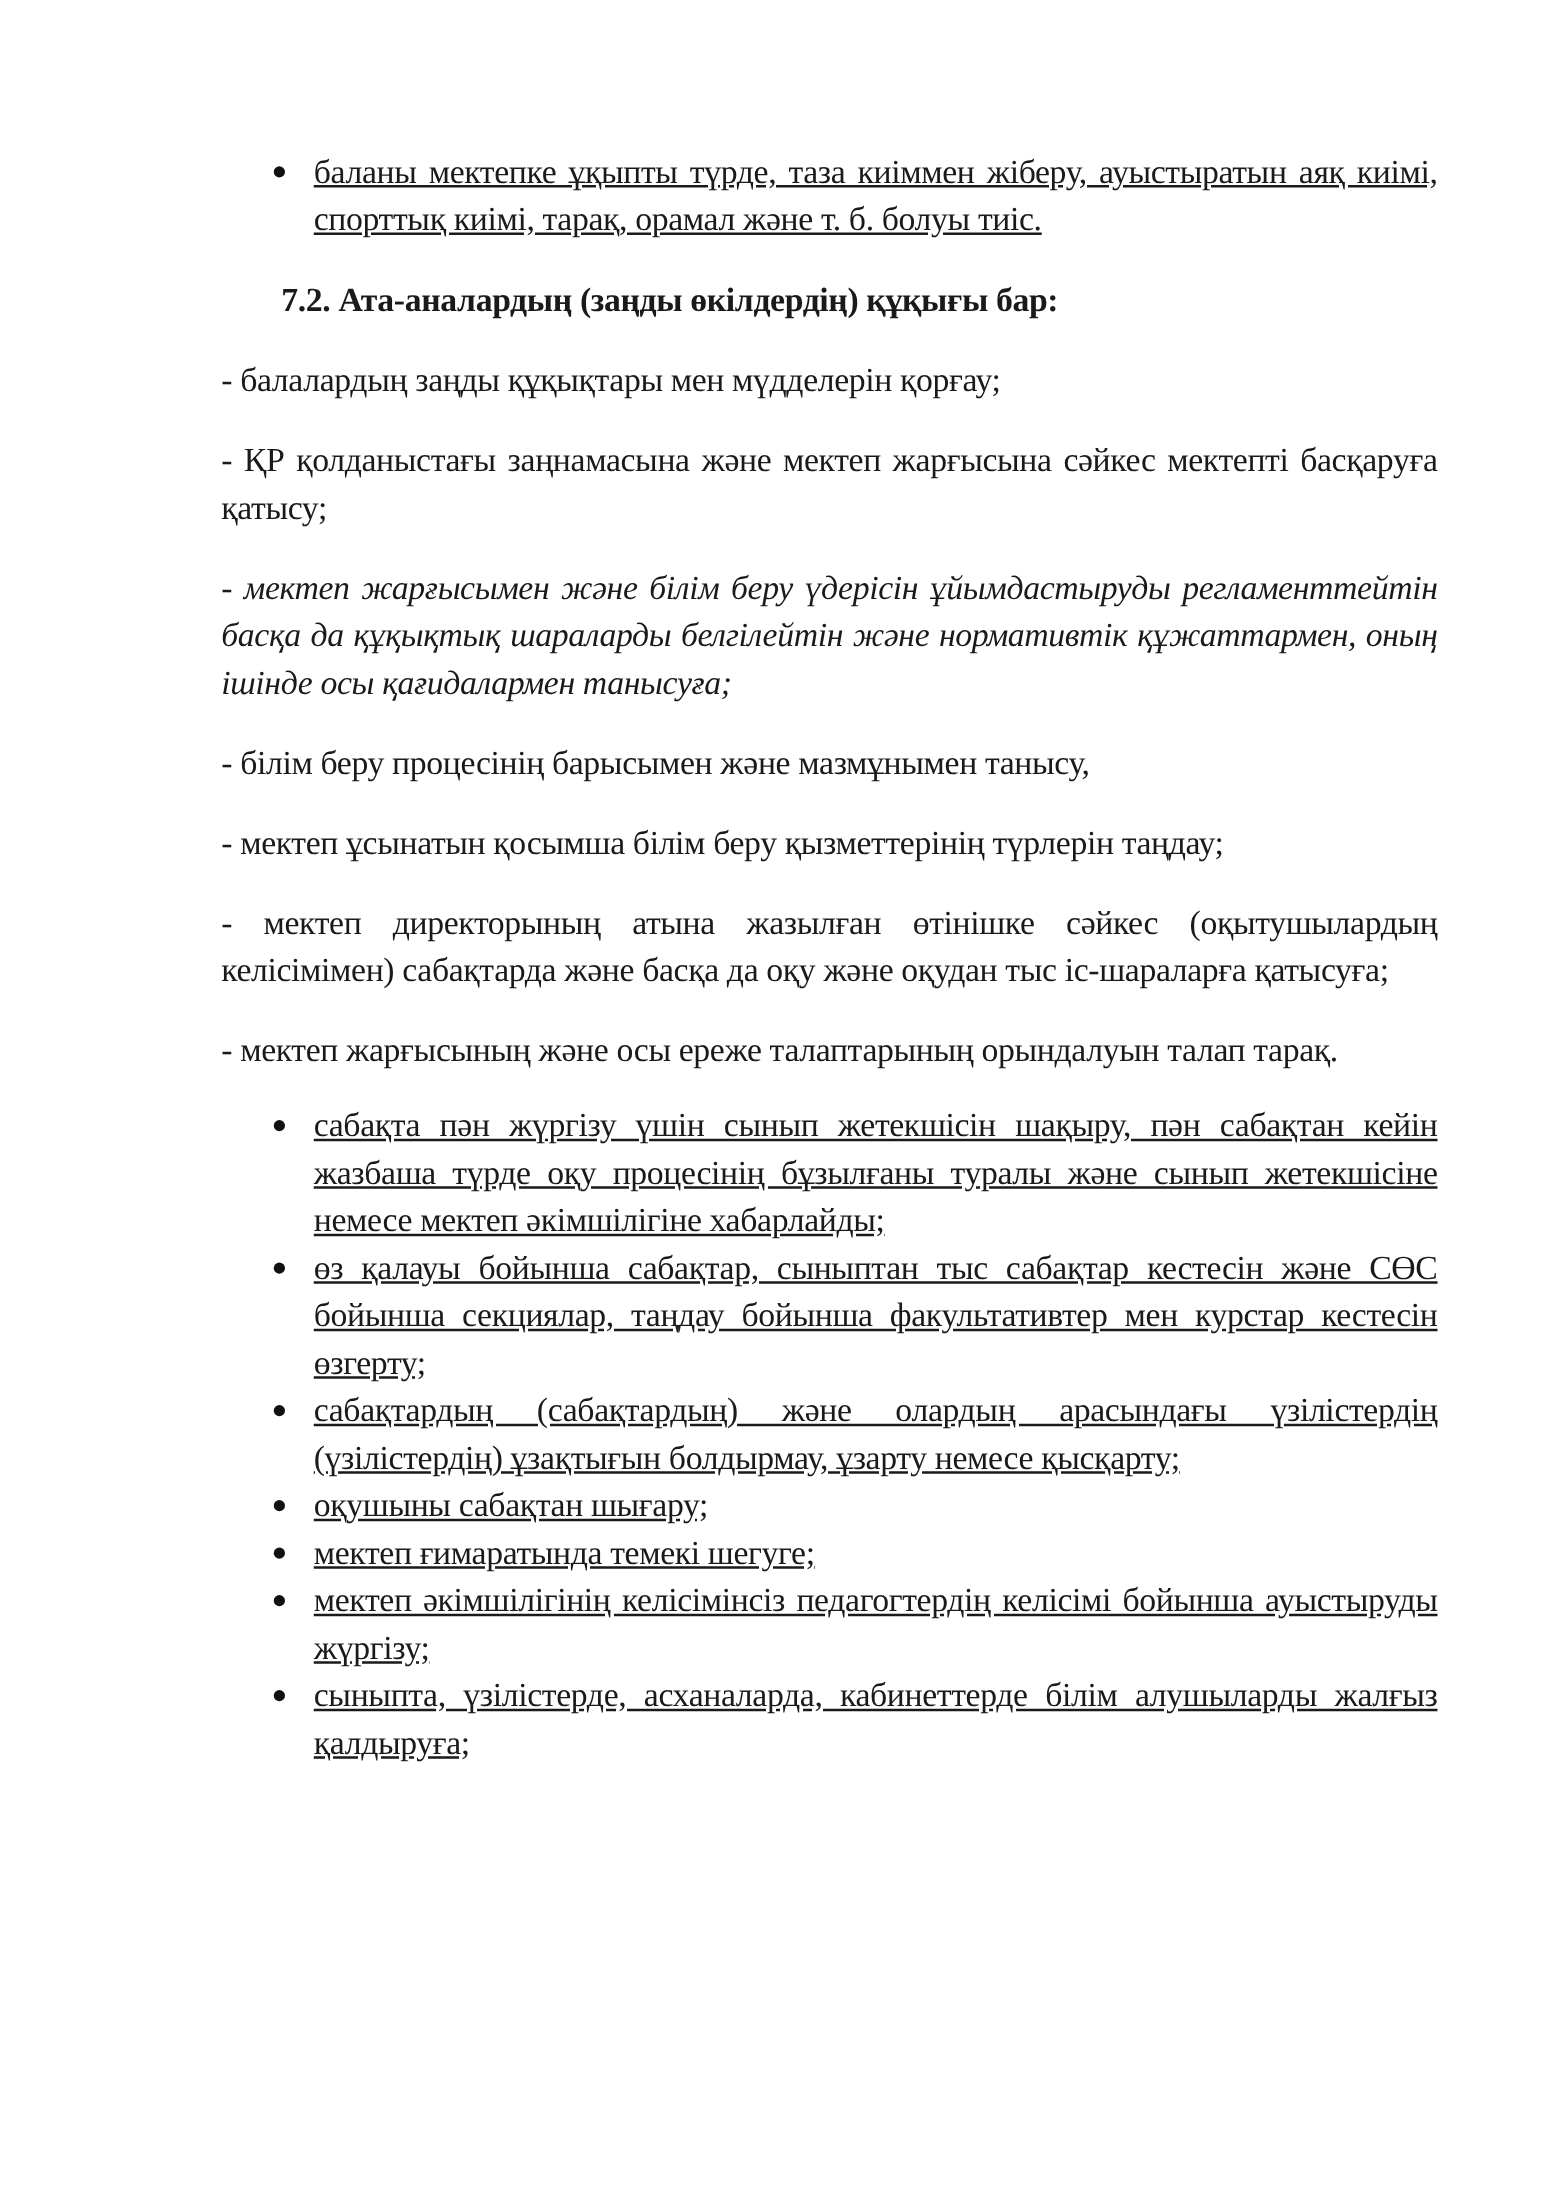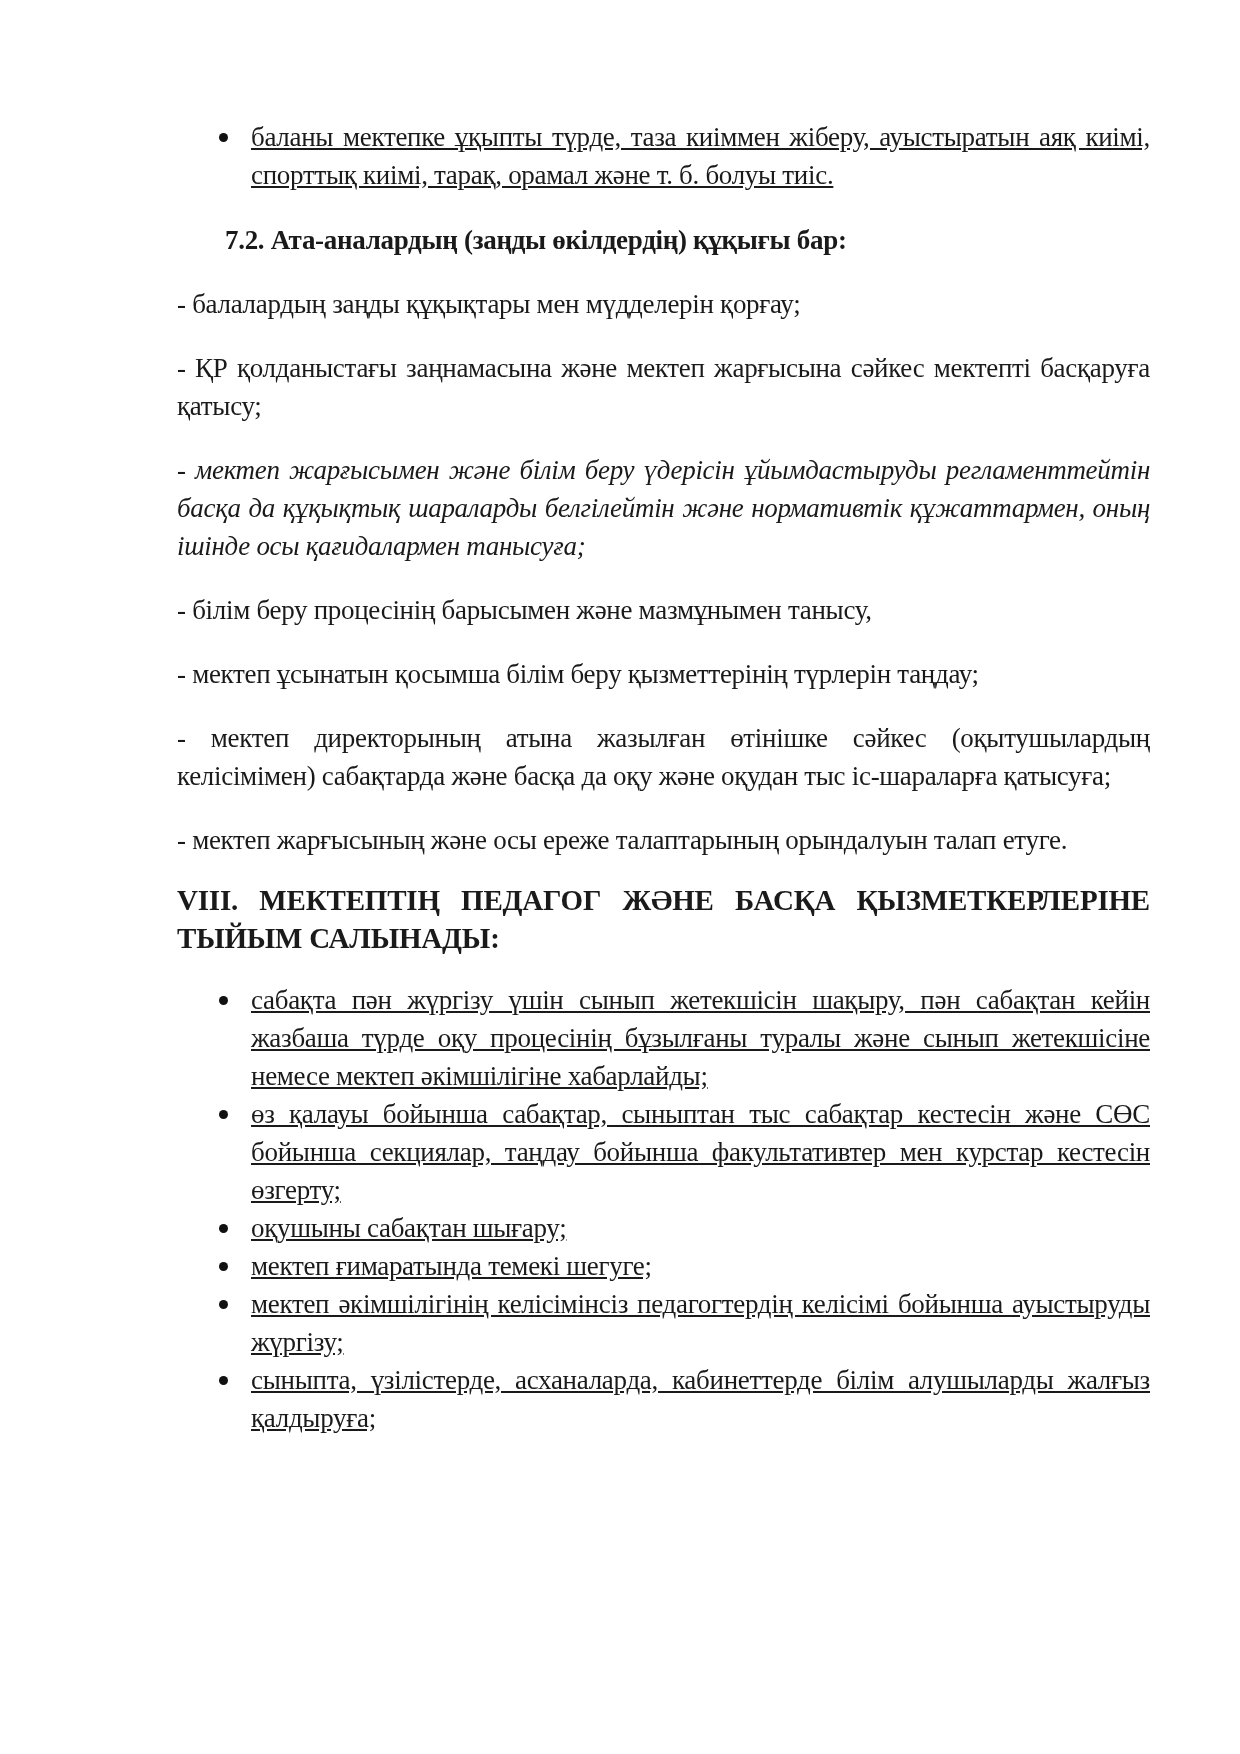--- a/index.html
+++ b/index.html
@@ -81,32 +81,35 @@
   </ul>
 
   <h3 class="subhead" style="margin-bottom:26px;margin-left:48px;">7.2. Ата-аналардың (заңды өкілдердің) құқығы бар:</h3>
 
   <p class="p" style="margin-bottom:26px;">- балалардың заңды құқықтары мен мүдделерін қорғау;</p>
   <p class="p" style="margin-bottom:26px;">- ҚР қолданыстағы заңнамасына және мектеп жарғысына сәйкес мектепті басқаруға қатысу;</p>
   <p class="p" style="margin-bottom:26px; word-spacing:0px;font-style:italic;">- мектеп жарғысымен және білім беру үдерісін ұйымдастыруды регламенттейтін басқа да құқықтық шараларды белгілейтін және нормативтік құжаттармен, оның ішінде осы қағидалармен танысуға;</p>
   <p class="p" style="margin-bottom:26px;">- білім беру процесінің барысымен және мазмұнымен танысу,</p>
   <p class="p" style="margin-bottom:26px;font-family:Liberation Serif, serif;">- мектеп ұсынатын қосымша білім беру қызметтерінің түрлерін таңдау;</p>
   <p class="p" style="margin-bottom:26px;">- мектеп директорының атына жазылған өтінішке сәйкес (оқытушылардың келісімімен) сабақтарда және басқа да оқу және оқудан тыс іс-шараларға қатысуға;</p>
-  <p class="p" style="margin-bottom:22px;">- мектеп жарғысының және осы ереже талаптарының орындалуын талап етуге.</p>
+  <p class="p" style="margin-bottom:22px;">- мектеп жарғысының және осы ереже талаптарының орындалуын талап тарақ.</p>
 
-  <h2 class="section-title" style="margin-bottom:24px;">VIII. МЕКТЕПТІҢ ПЕДАГОГ ЖӘНЕ БАСҚА ҚЫЗМЕТКЕРЛЕРІНЕ ТЫЙЫМ САЛЫНАДЫ:</h2>
 
   <ul class="bullet-list">
     <li class="bullet-item">
       <span class="bullet-dot"></span>
       <span>сабақта пән жүргізу үшін сынып жетекшісін шақыру, пән сабақтан кейін жазбаша түрде оқу процесінің бұзылғаны туралы және сынып жетекшісіне немесе мектеп әкімшілігіне хабарлайды;</span>
     </li>
     <li class="bullet-item">
       <span class="bullet-dot"></span>
       <span>өз қалауы бойынша сабақтар, сыныптан тыс сабақтар кестесін және СӨС бойынша секциялар, таңдау бойынша факультативтер мен курстар кестесін өзгерту;</span>
+    </li>
+    <li class="bullet-item">
+      <span class="bullet-dot"></span>
+      <span>сабақтардың (сабақтардың) және олардың арасындағы үзілістердің (үзілістердің) ұзақтығын болдырмау, ұзарту немесе қысқарту;</span>
     </li>
     <li class="bullet-item">
       <span class="bullet-dot"></span>
       <span>оқушыны сабақтан шығару;</span>
     </li>
     <li class="bullet-item">
       <span class="bullet-dot"></span>
       <span>мектеп ғимаратында темекі шегуге;</span>
     </li>
     <li class="bullet-item">

